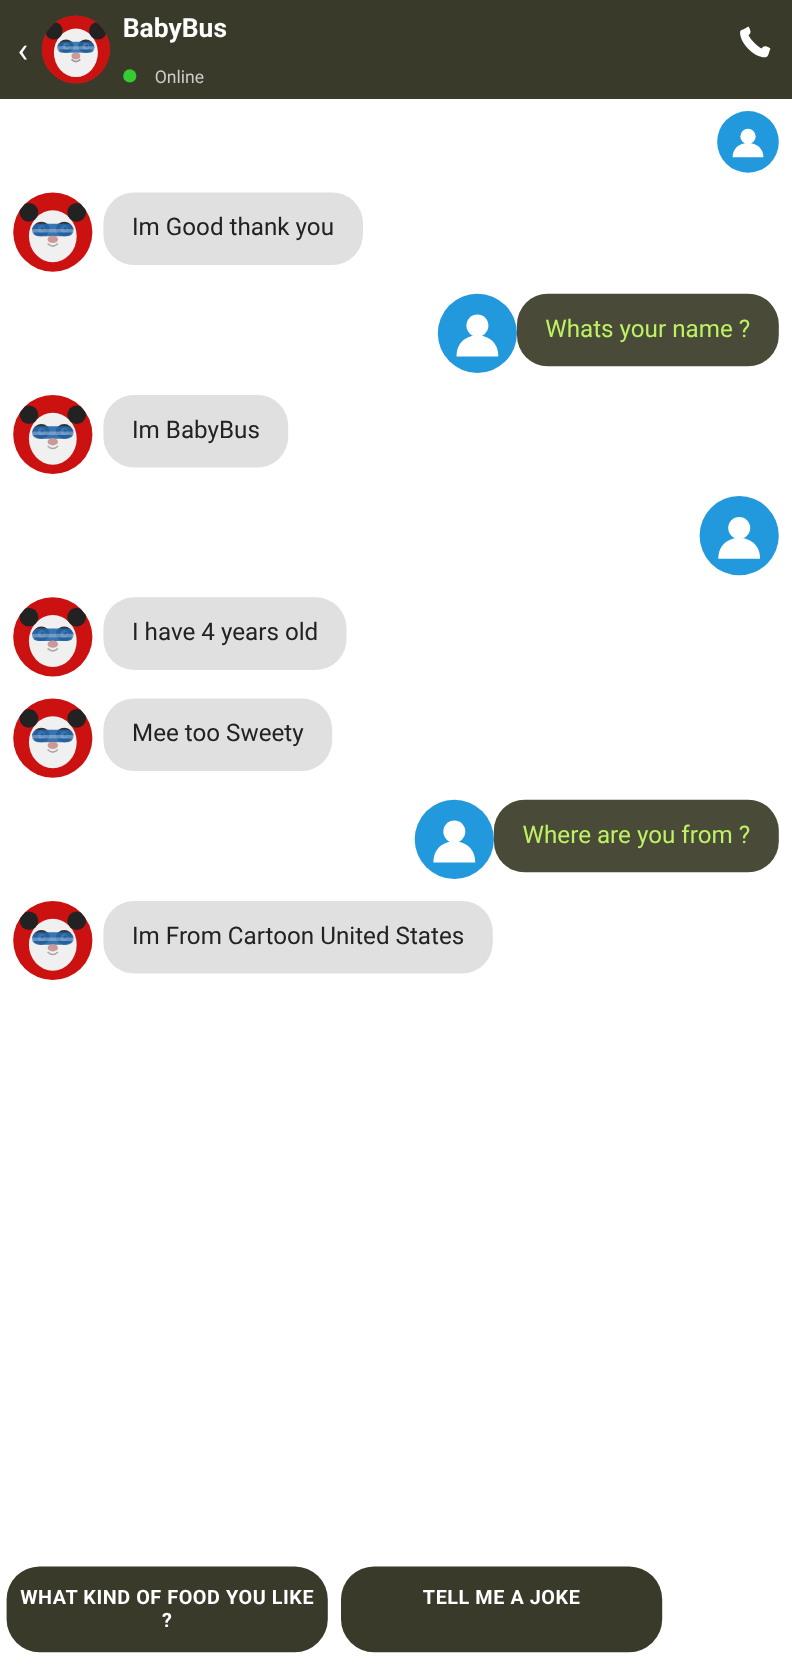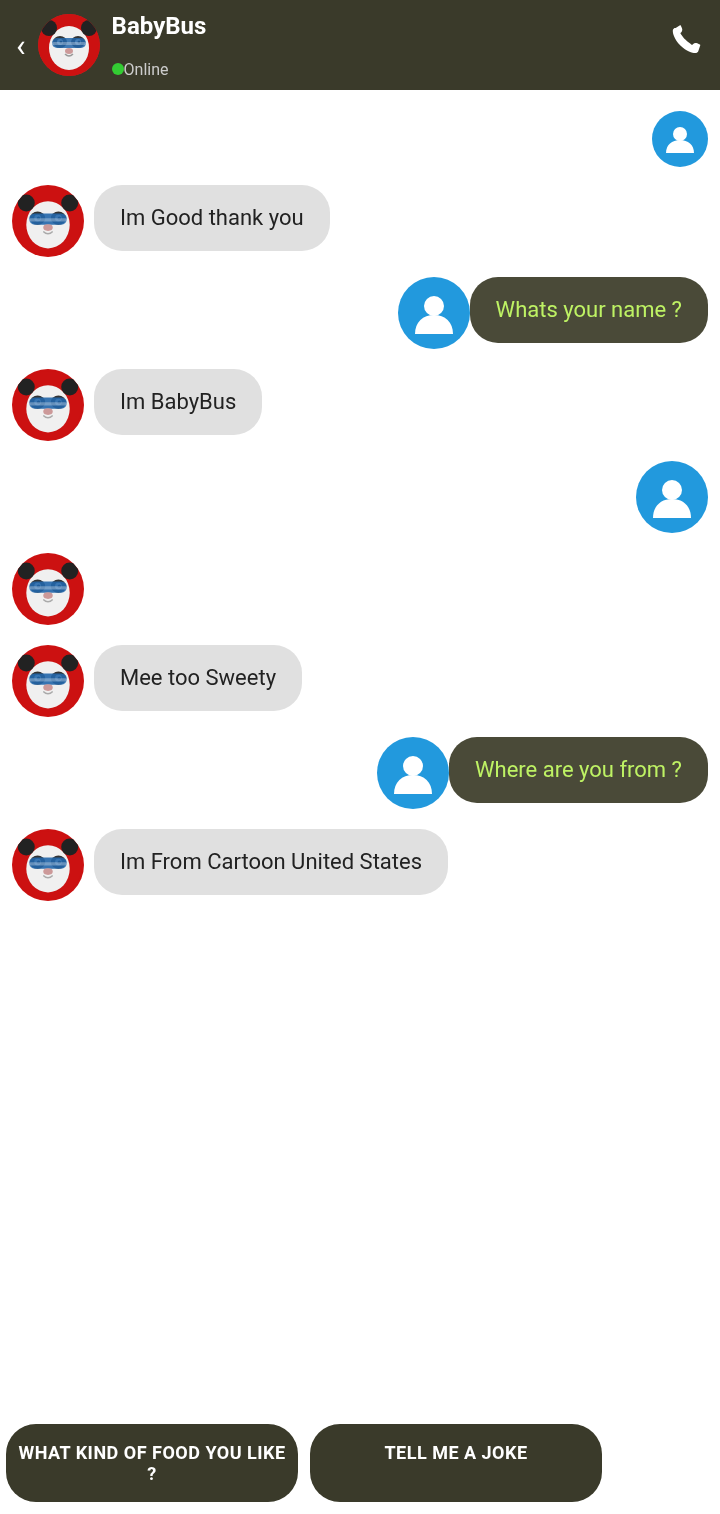--- a/index.html
+++ b/index.html
@@ -43,42 +43,42 @@
       flex: 1;
     }
     .header-name {
       color: white;
       font-size: 24px;
       font-weight: bold;
     }
     .header-status {
       display: flex;
       align-items: center;
-      gap: 0;
+      gap: 17px;
       margin-top: 20px;
     }
     .status-dot {
       width: 12px;
       height: 12px;
       border-radius: 50%;
       background: #33cc33;
     }
     .status-text {
       color: #cccccc;
       font-size: 16px;
     }
     .header-phone {
       color: white;
       font-size: 30px;
     }
 
     
     .chat-area {
       background: #ffffff;
-      padding: 15px 0 100px 0;
+      padding: 5px 0 100px 0;
       min-height: 1424px;
     }
 
     
     .msg-row {
       display: flex;
       align-items: flex-start;
       padding: 8px 12px;
       margin-bottom: 4px;
     }
@@ -322,20 +322,23 @@
         <circle cx="25" cy="33" r="3.5" fill="white"></circle>
         <circle cx="47" cy="33" r="3.5" fill="white"></circle>
         <circle cx="26" cy="33" r="1.8" fill="#111"></circle>
         <circle cx="48" cy="33" r="1.8" fill="#111"></circle>
         <rect x="16" y="28" width="40" height="12" rx="6" fill="#2266aa" opacity="0.9"></rect>
         <ellipse cx="36" cy="43" rx="5" ry="3.5" fill="#cc9999"></ellipse>
         <path d="M31 47 Q36 52 41 47" stroke="#aaa" stroke-width="1.5" fill="none"></path>
         <rect x="16" y="33" width="40" height="3.5" rx="1.5" fill="white" opacity="0.3"></rect>
       </svg>
     </div>
+    <div class="bubble bot-bubble">
+      <span>I have 4 years old</span>
+    </div>
   </div>
 
 
   <div class="msg-row bot">
     <div class="bot-avatar">
       <svg viewBox="0 0 72 72" xmlns="http://www.w3.org/2000/svg">
         <circle cx="36" cy="36" r="36" fill="#cc1111"></circle>
         <ellipse cx="36" cy="40" rx="23" ry="25" fill="#f0f0f0"></ellipse>
         <circle cx="13" cy="17" r="9" fill="#222"></circle>
         <circle cx="59" cy="17" r="9" fill="#222"></circle>

